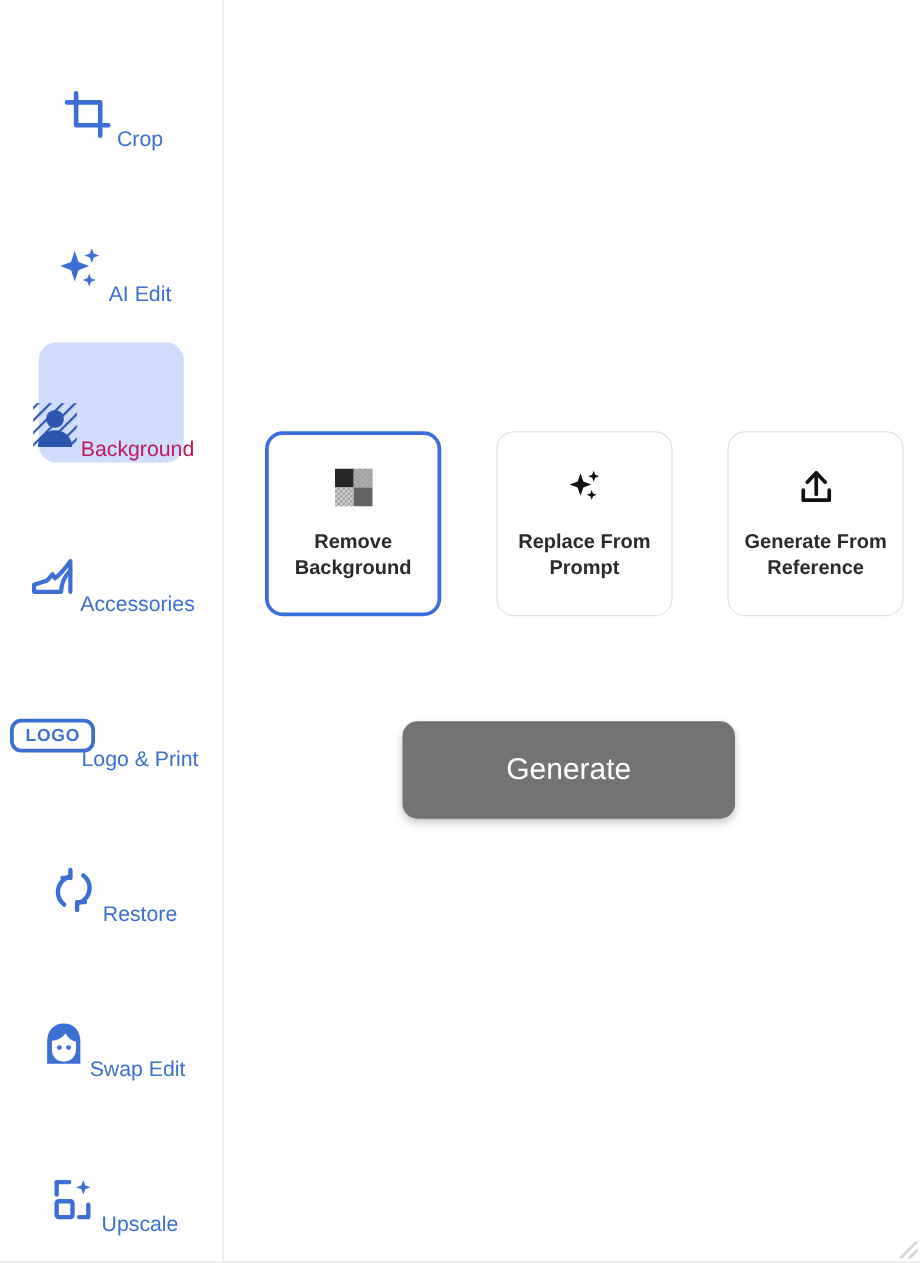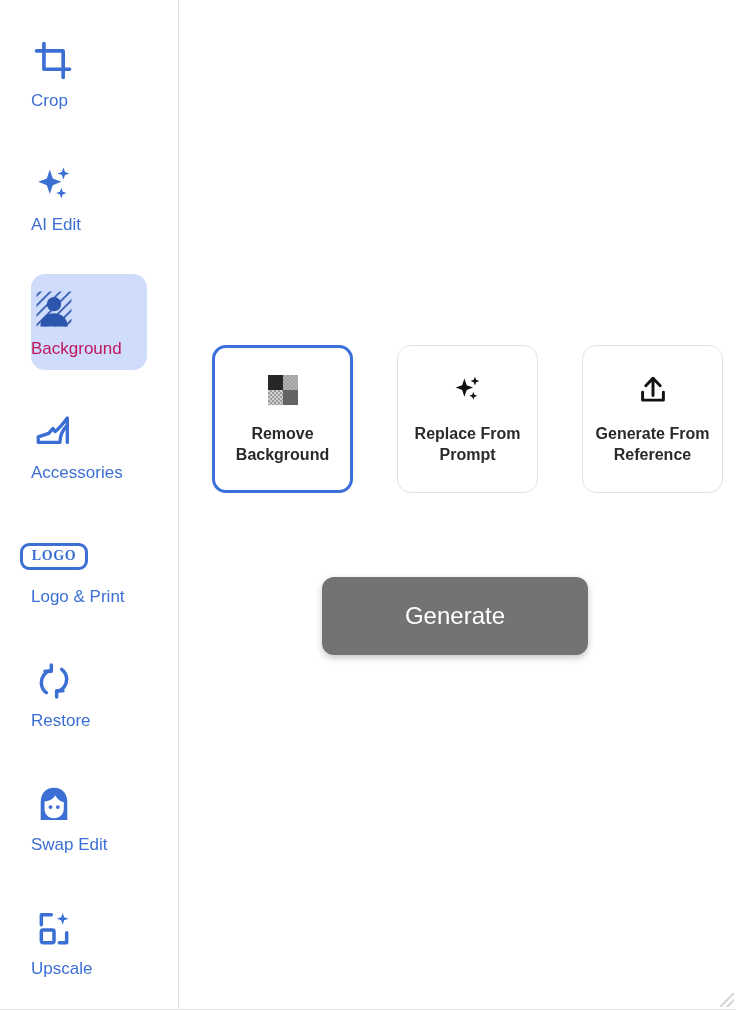--- a/index.html
+++ b/index.html
@@ -37,22 +37,21 @@
     align-items: center;
     padding-top: 26px;
     overflow: hidden;
   }
   .side-item {
     width: 116px;
     min-height: 96px;
     margin-bottom: 28px;
     border-radius: 14px;
     display: flex;
-    flex-direction: column;
-    align-items: flex-start;
+    align-items: flex-end;
     justify-content: center;
     cursor: pointer;
     user-select: none;
     flex: none;
   }
   .side-item.selected {
     background: #cfdcfb;
   }
   .side-icon {
     width: 46px;
@@ -76,21 +75,21 @@
   
   .logo-badge {
     border: 3px solid #3c6fd4;
     border-radius: 9px;
     padding: 3px 9px 4px 9px;
     font-size: 14px;
     font-weight: bold;
     letter-spacing: 0.6px;
     color: #3c6fd4;
     line-height: 1;
-    font-family: Liberation Serif, serif;
+    font-family: Liberation Sans, sans-serif;
   }
 
   
   .main {
     flex: 1;
     height: 100%;
     background: #ffffff;
     position: relative;
   }
   .cards-row {

